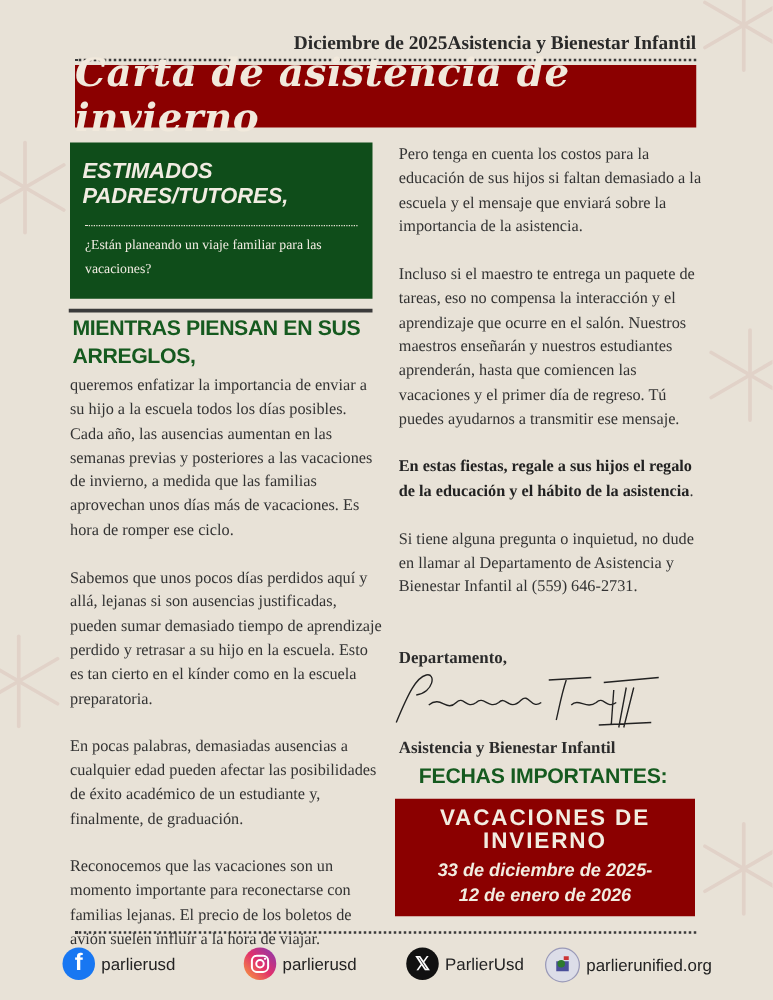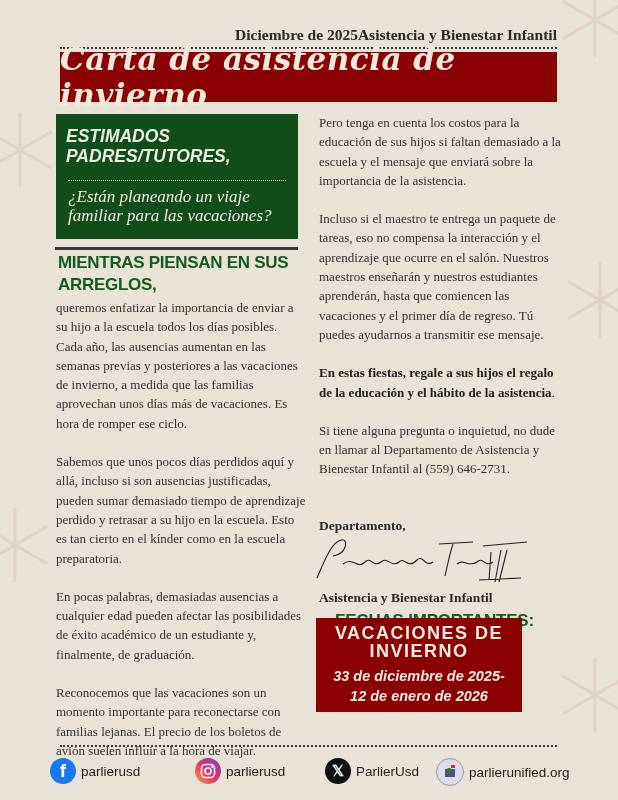--- a/index.html
+++ b/index.html
@@ -21,36 +21,36 @@
     font-family: "DejaVu Serif", serif; letter-spacing: 0.5px; font-style: italic; }
 
   .greenbox { position: absolute; left: 56px; top: 114px; width: 242px; height: 125px;
     background: #0f4d1a; padding: 8px; box-sizing: border-box; }
   .greenbox .salut { position: absolute; left: 10px; top: 12px; color: #f1ece2;
     font-family: "Liberation Sans", sans-serif; font-weight: bold; font-style: italic;
     font-size: 17.5px; line-height: 20px; width: 220px; }
   .greenbox .dots { position: absolute; left: 12px; right: 12px; top: 66px;
     border-top: 1.5px dotted #e9e3d6; }
   .greenbox .question { position: absolute; left: 12px; top: 73px; color: #f1ece2;
-    font-size: 17px; line-height: 19px; width: 230px; font-style: italic; }
+    font-size: 11px; line-height: 19px; width: 230px; }
   .rule { position: absolute; left: 55px; top: 247px; width: 243px; height: 3px; background: #3a3a3a; }
   .subhead { position: absolute; left: 58px; top: 252px; width: 240px;
     color: #155a1f; font-family: "Liberation Sans", sans-serif; font-weight: bold;
     font-size: 17px; line-height: 22px; letter-spacing: -0.3px; }
   .col { position: absolute; font-size: 13px; line-height: 19.3px; color: #333; }
   .col p { margin: 0 0 19px 0; }
   .col1 { left: 56px; top: 298px; width: 250px; }
   .col2 { left: 319px; top: 113px; width: 250px; }
   .col2 b { color: #222; }
   .closing { position: absolute; left: 319px; top: 518px; font-weight: bold; font-size: 13.5px; }
   .sig { position: absolute; left: 313px; top: 534px; width: 215px; height: 50px; }
   .dept { position: absolute; left: 319px; top: 590px; font-weight: bold; font-size: 13.5px; }
   .fechas { position: absolute; left: 335px; top: 611px; color: #155a1f;
     font-family: Liberation Sans, sans-serif; font-weight: bold; font-size: 17px; letter-spacing: -0.2px; }
-  .redbox { position: absolute; left: 316px; top: 618px; width: 206px; height: 94px; background: #8b0000;
+  .redbox { position: absolute; left: 316px; top: 639px; width: 240px; height: 94px; background: #8b0000;
     color: #f2ece0; text-align: center; font-family: "Liberation Sans", sans-serif; }
   .redbox .t { font-weight: bold; font-size: 18px; line-height: 18px; letter-spacing: 1.5px; padding-top: 6px; }
   .redbox .d { font-weight: bold; font-style: italic; font-size: 14.5px; line-height: 20px; margin-top: 6px; }
   .footrule { position: absolute; left: 60px; top: 745px; width: 497px; border-top: 2px dotted #3a3a3a; }
   .social { position: absolute; top: 758px; display: flex; align-items: center;
     font-family: "Liberation Sans", sans-serif; font-size: 13.5px; color: #222; }
   .social .ic { width: 26px; height: 26px; border-radius: 50%; margin-right: 5px;
     display: flex; align-items: center; justify-content: center; color: #fff; font-weight: bold; }
   .fb { background: #1877f2; font-size: 19px; font-family: "Liberation Sans", sans-serif; }
   .ig { background: linear-gradient(45deg, #f9a23b, #e1306c 50%, #833ab4); }
@@ -107,21 +107,21 @@
 <div class="greenbox">
   <div class="salut">ESTIMADOS PADRES/TUTORES,</div>
   <div class="dots"></div>
   <div class="question">¿Están planeando un viaje familiar para las vacaciones?</div>
 </div>
 <div class="rule"></div>
 <div class="subhead">MIENTRAS PIENSAN EN SUS ARREGLOS,</div>
 
 <div class="col col1">
   <p>queremos enfatizar la importancia de enviar a su hijo a la escuela todos los días posibles. Cada año, las ausencias aumentan en las semanas previas y posteriores a las vacaciones de invierno, a medida que las familias aprovechan unos días más de vacaciones. Es hora de romper ese ciclo.</p>
-  <p>Sabemos que unos pocos días perdidos aquí y allá, incluso si son ausencias justificadas, pueden sumar demasiado tiempo de aprendizaje perdido y retrasar a su hijo en la escuela. Esto es tan cierto en el kínder como en la escuela preparatoria.</p>
+  <p>Sabemos que unos pocos días perdidos aquí y allá, lejanas si son ausencias justificadas, pueden sumar demasiado tiempo de aprendizaje perdido y retrasar a su hijo en la escuela. Esto es tan cierto en el kínder como en la escuela preparatoria.</p>
   <p>En pocas palabras, demasiadas ausencias a cualquier edad pueden afectar las posibilidades de éxito académico de un estudiante y, finalmente, de graduación.</p>
   <p>Reconocemos que las vacaciones son un momento importante para reconectarse con familias lejanas. El precio de los boletos de avión suelen influir a la hora de viajar.</p>
 </div>
 
 <div class="col col2">
   <p>Pero tenga en cuenta los costos para la educación de sus hijos si faltan demasiado a la escuela y el mensaje que enviará sobre la importancia de la asistencia.</p>
   <p>Incluso si el maestro te entrega un paquete de tareas, eso no compensa la interacción y el aprendizaje que ocurre en el salón. Nuestros maestros enseñarán y nuestros estudiantes aprenderán, hasta que comiencen las vacaciones y el primer día de regreso. Tú puedes ayudarnos a transmitir ese mensaje.</p>
   <p><b>En estas fiestas, regale a sus hijos el regalo de la educación y el hábito de la asistencia</b><span>.</span></p>
   <p>Si tiene alguna pregunta o inquietud, no dude en llamar al Departamento de Asistencia y Bienestar Infantil al (559) 646-2731.</p>
 </div>

